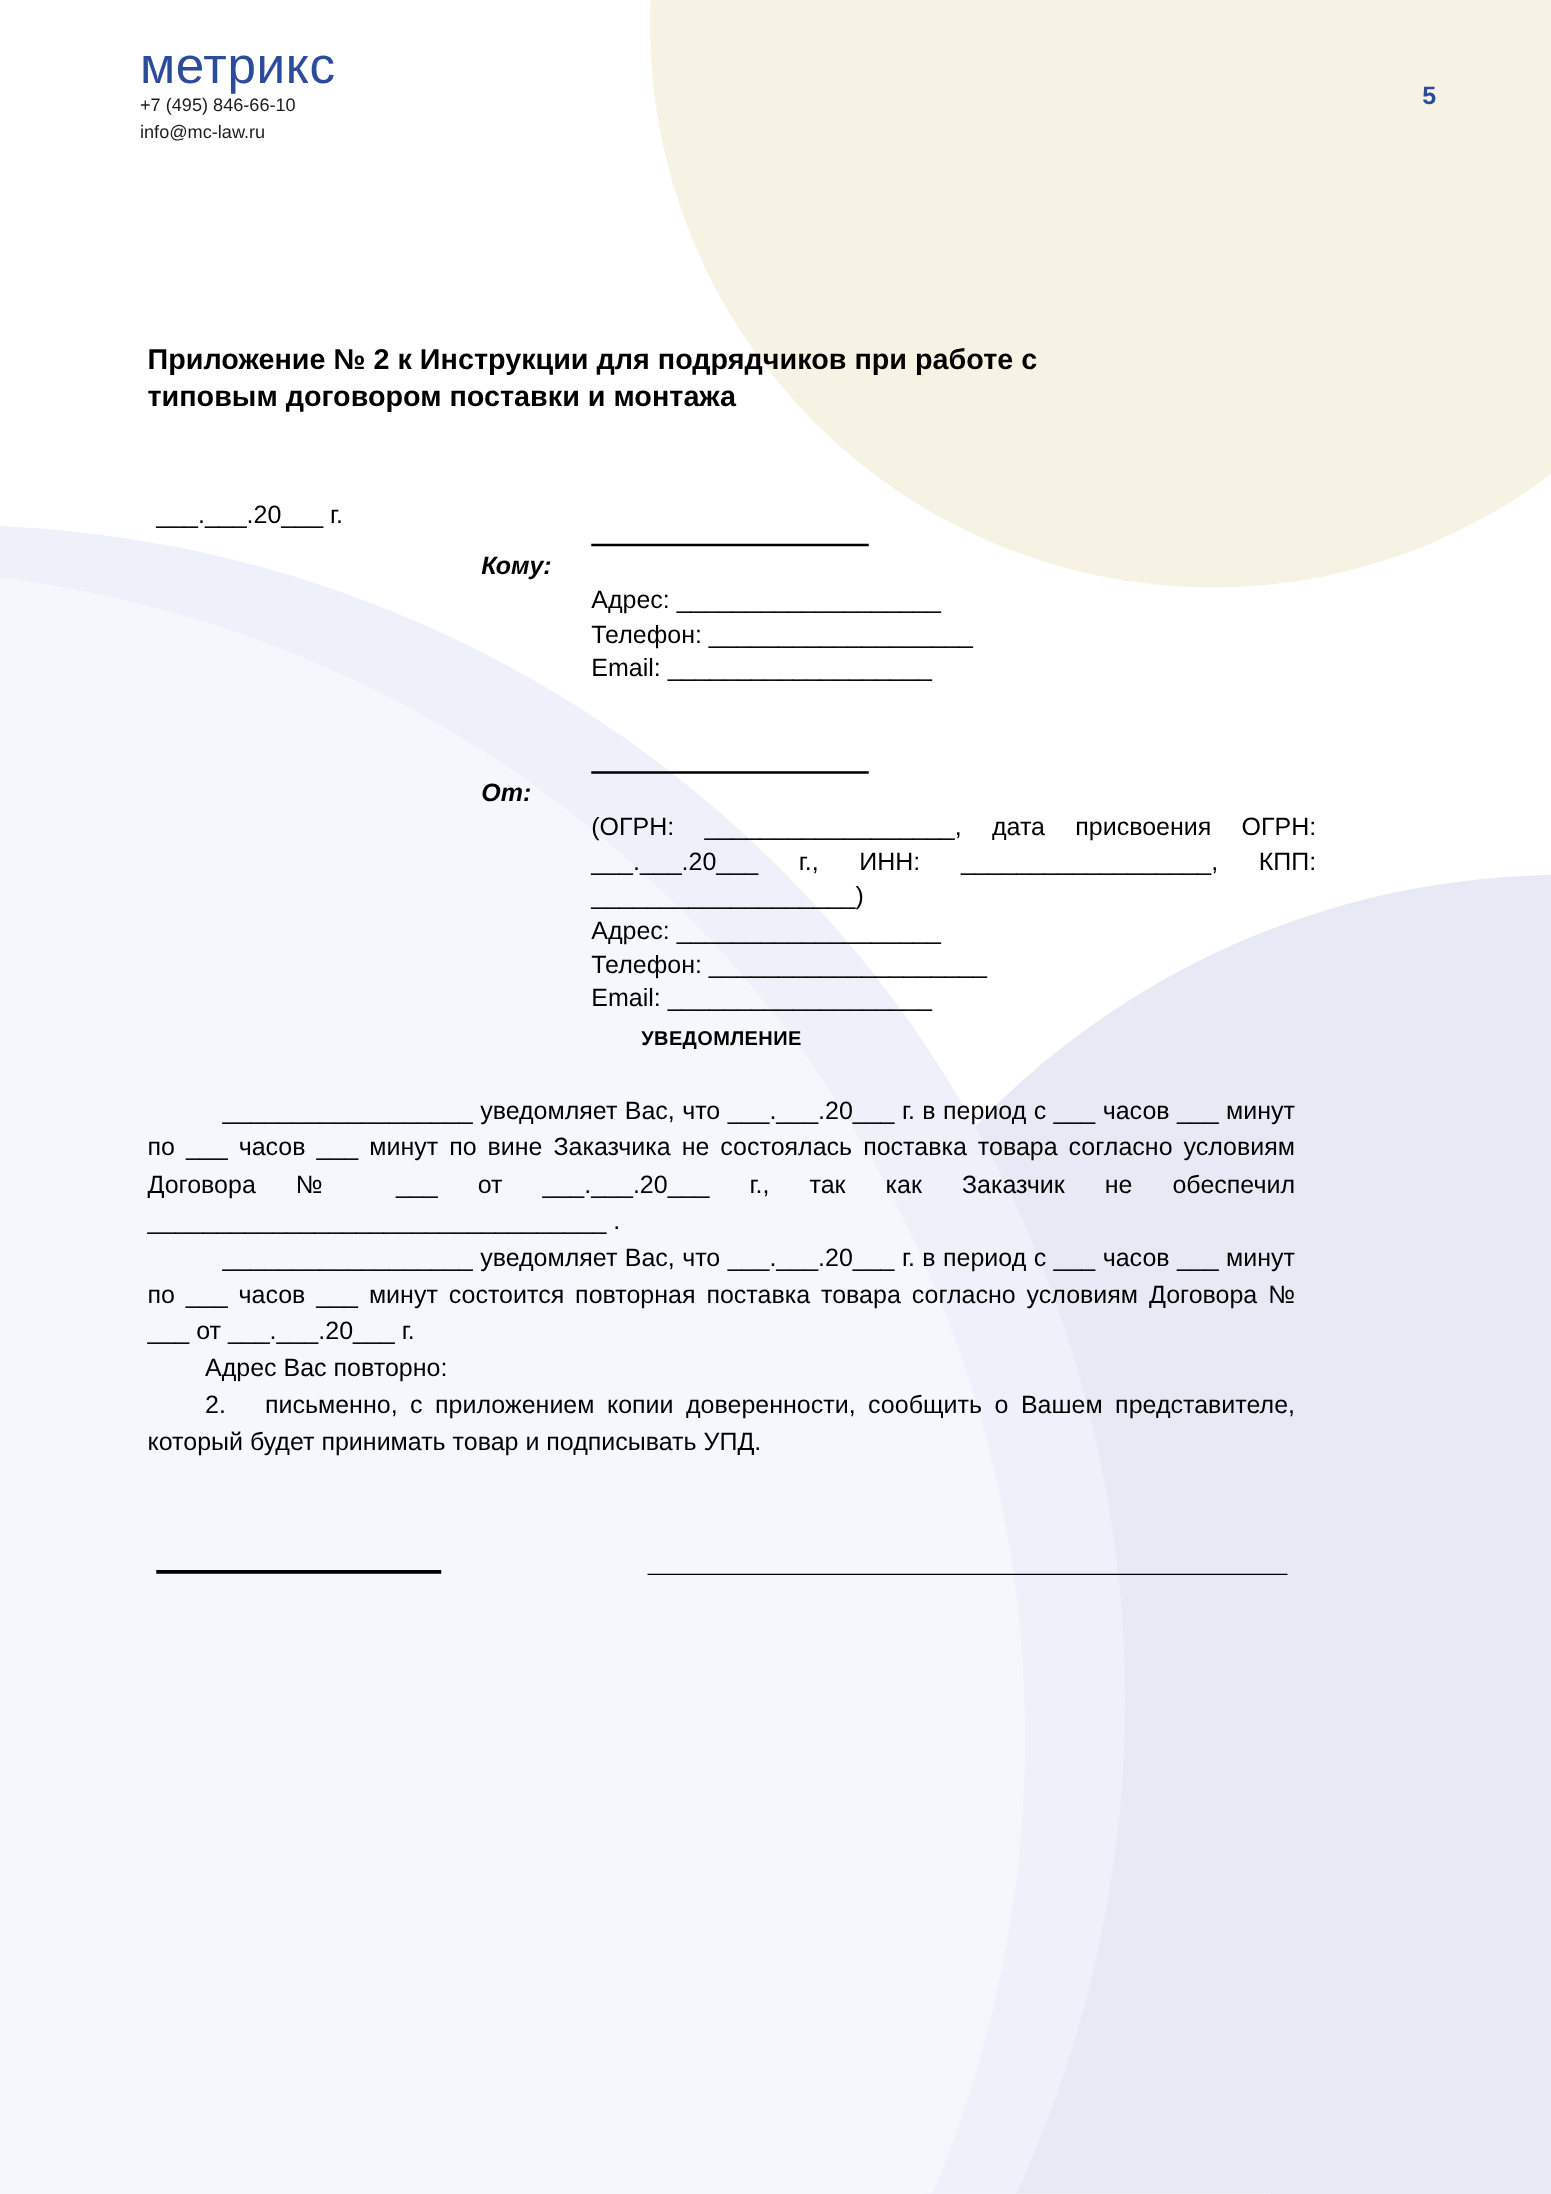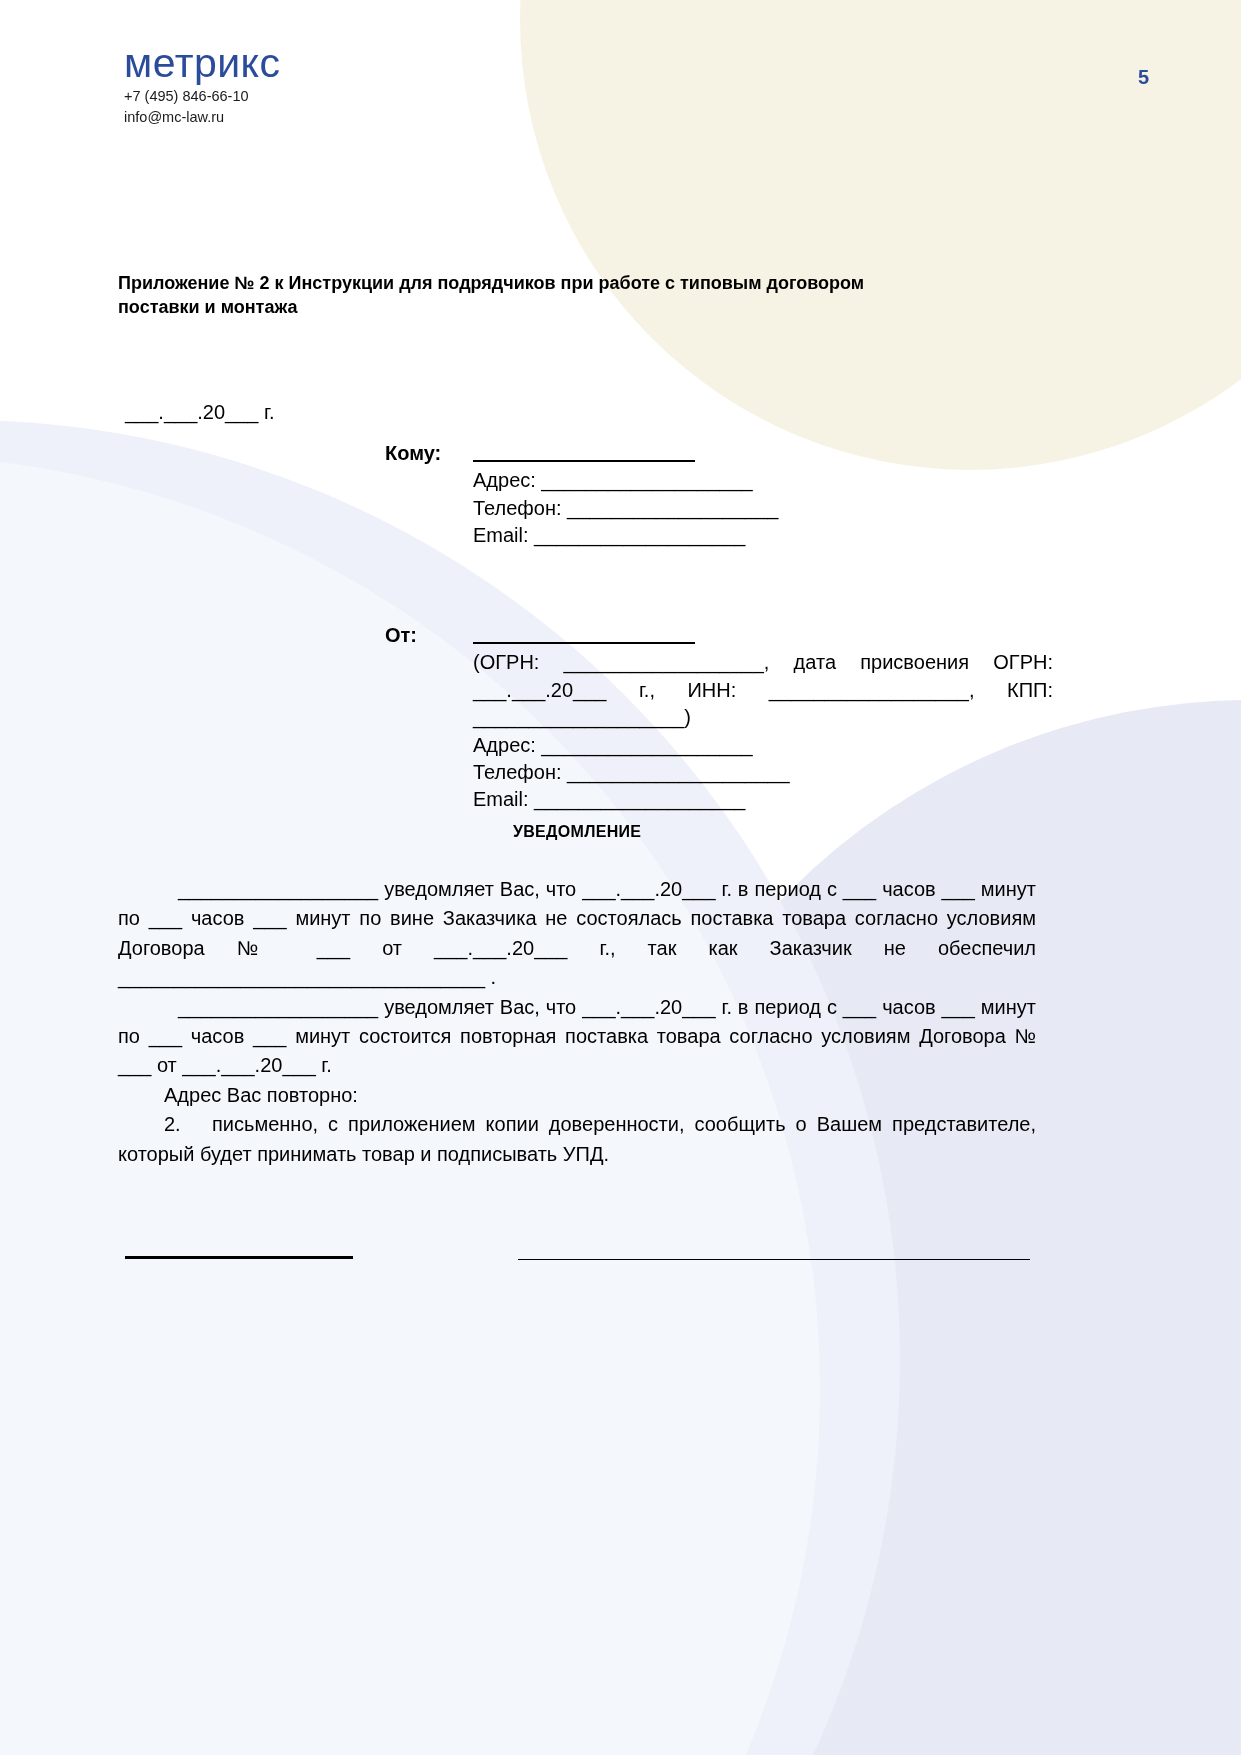--- a/index.html
+++ b/index.html
@@ -66,22 +66,21 @@
 
   
   .content {
     position: relative;
     z-index: 2;
   }
 
   .brand {
     position: absolute;
     left: 112px;
-    top: 43px;
-    margin-left: 12px;
+    top: 32px;
   }
   .brand-name {
     font-size: 41px;
     font-weight: 400;
     color: #2b4b9b;
     letter-spacing: 0.5px;
     line-height: 1;
     font-family: "Liberation Sans", sans-serif;
   }
   .brand-phone, .brand-email {
@@ -99,21 +98,21 @@
     font-size: 20px;
     font-weight: bold;
     color: #2b4b9b;
   }
 
   .doc-title {
     position: absolute;
     left: 118px;
     top: 272px;
     width: 820px;
-    font-size: 18px;
+    font-size: 23px;
     font-weight: bold;
     color: #000000;
     line-height: 1.32;
   }
 
   .date-line {
     position: absolute;
     left: 125px;
     top: 401px;
     font-size: 20px;
@@ -126,21 +125,22 @@
     position: absolute;
     font-size: 20px;
     color: #000;
     line-height: 1.37;
   }
   .addr-komu { left: 385px; top: 440px; width: 668px; }
   .addr-ot   { left: 385px; top: 622px; width: 668px; }
 
   .addr-head {
     display: flex;
-    align-items: flex-end;
+    align-items: flex-start;
+    font-style: italic;
   }
   .addr-head-label {
     font-weight: bold;
     white-space: pre;
     min-width: 88px;
   }
   .addr-head-rule {
     display: inline-block;
     width: 222px;
     border-bottom: 2.5px solid #000;

